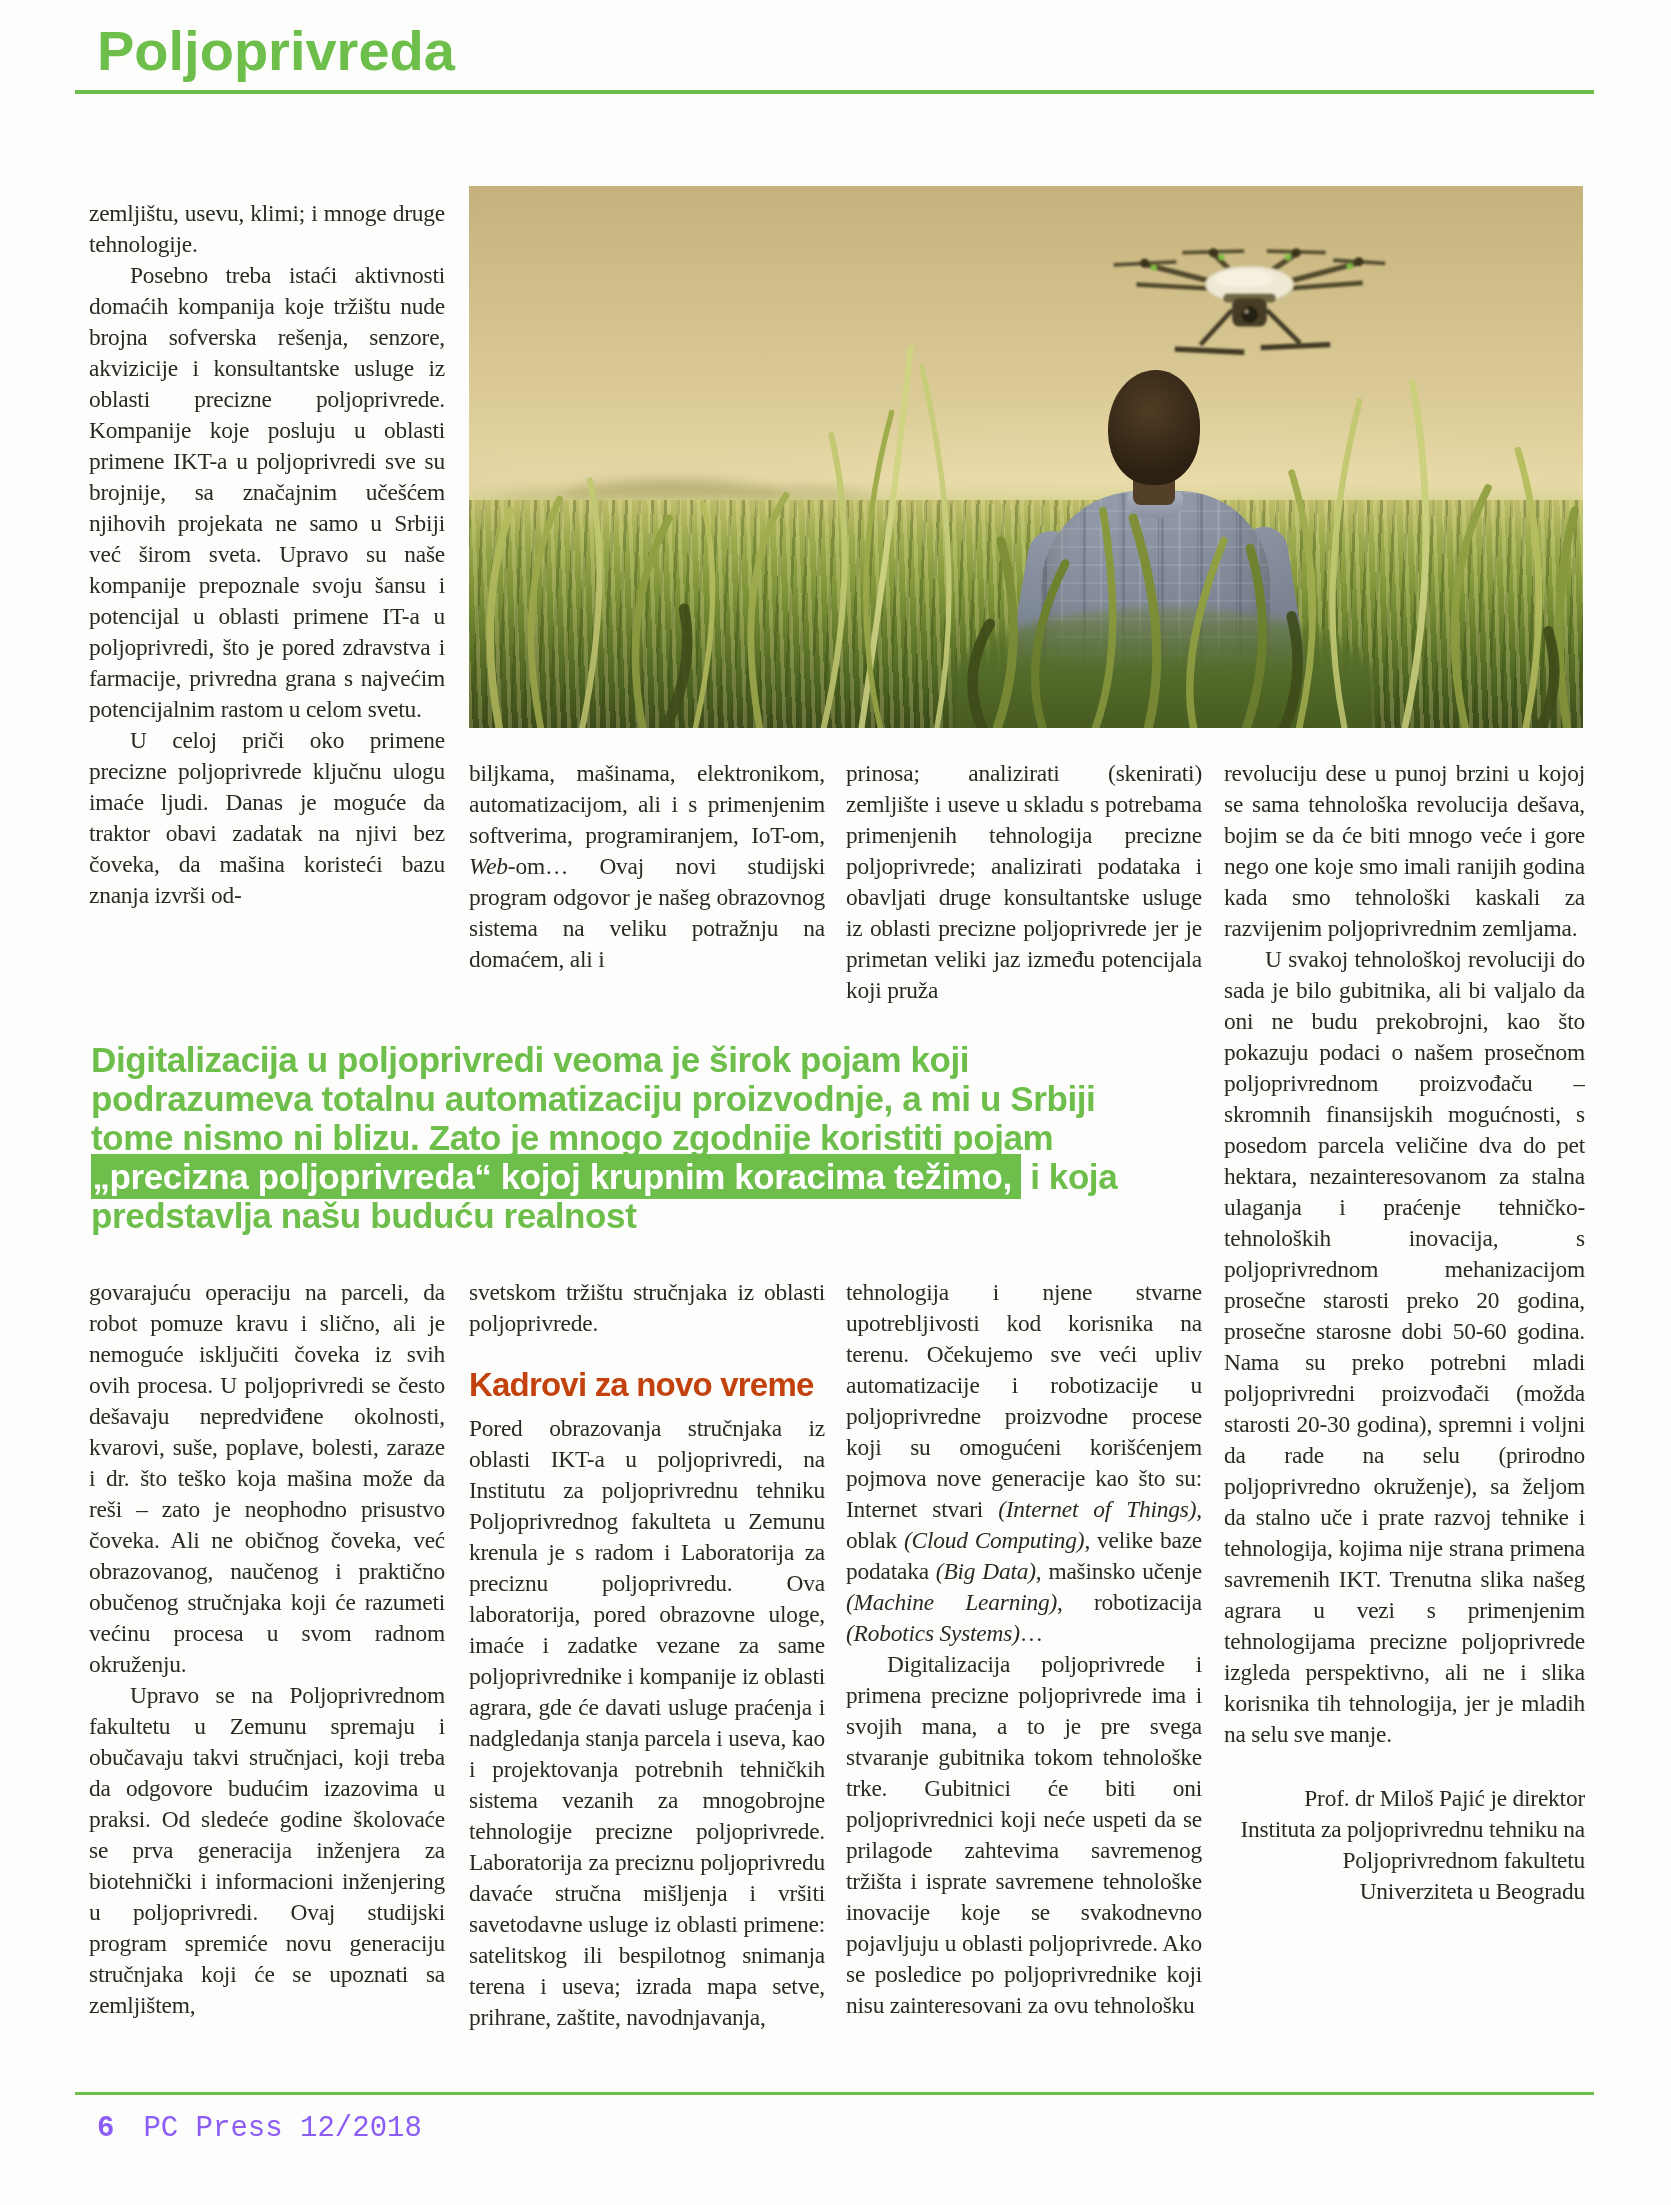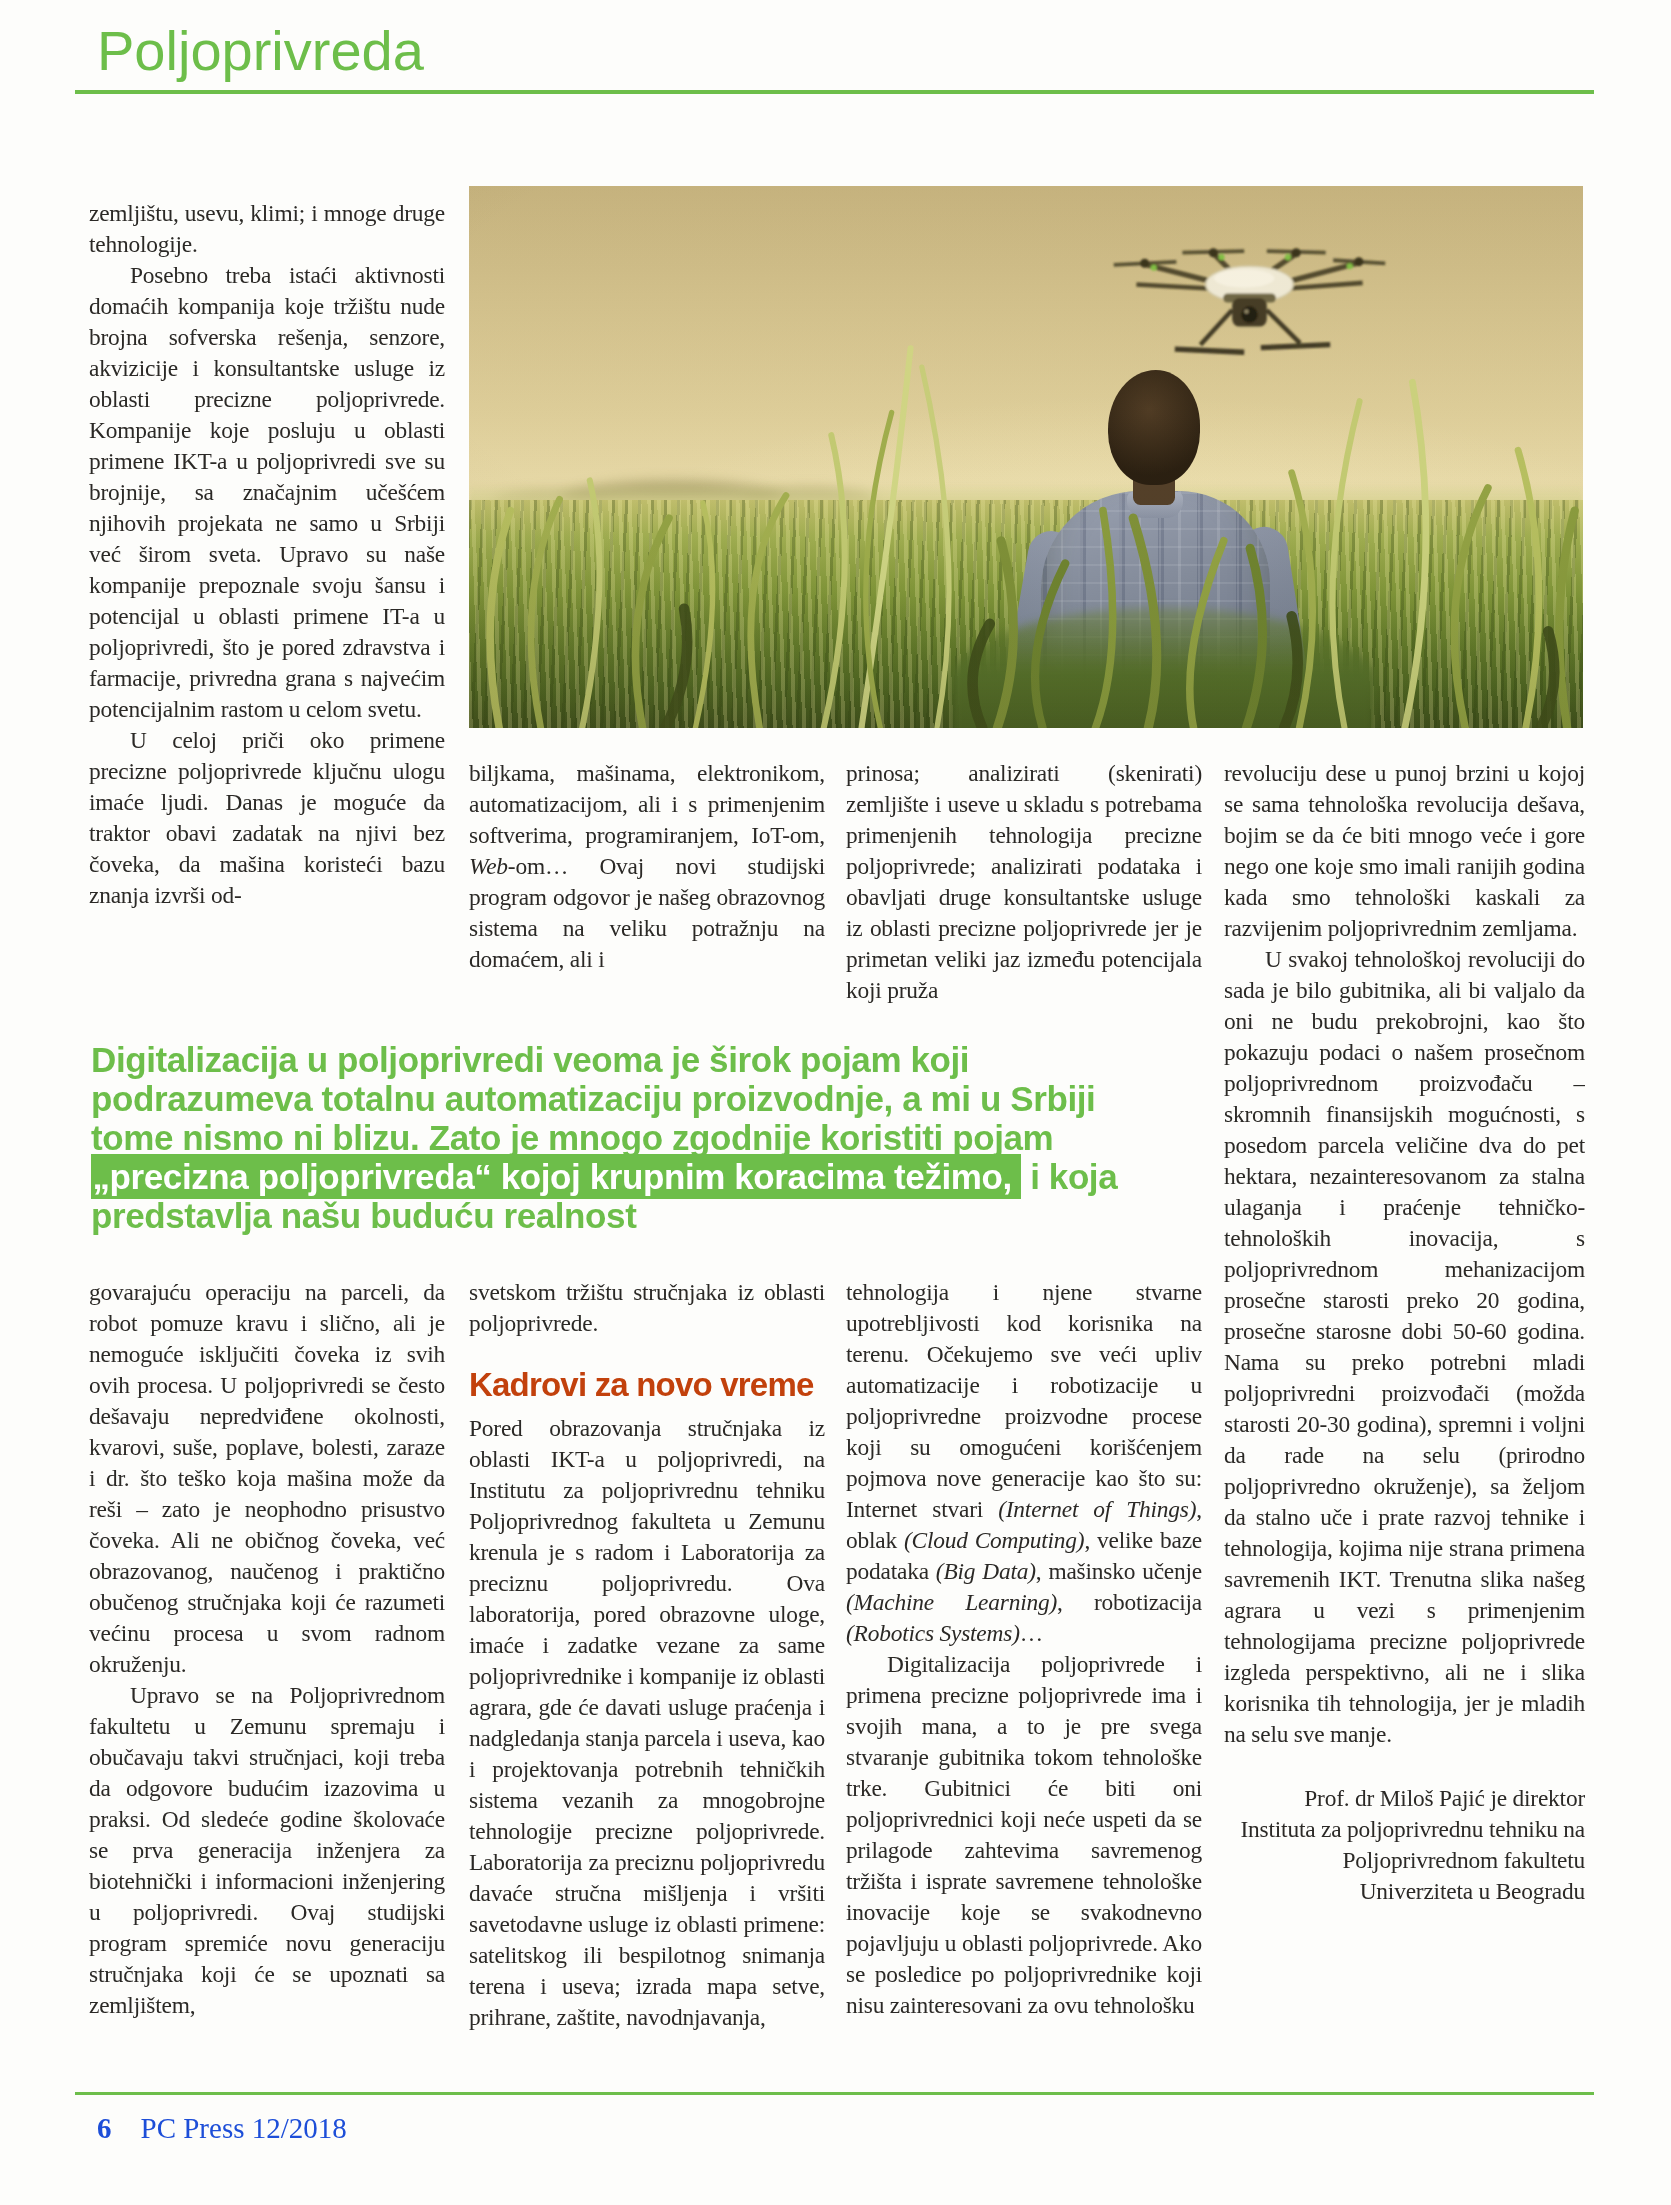--- a/index.html
+++ b/index.html
@@ -10,21 +10,21 @@
   html,body{margin:0;padding:0;background:#e8e8e8;}
   #page{
     position:relative;width:1671px;height:2205px;background:var(--paper);
     font-family:"Liberation Serif","DejaVu Serif",serif;color:var(--ink);
     overflow:hidden;
   }
   
   .masthead-title{
     position:absolute;left:97px;top:21px;margin:0;
     font-family:"Liberation Sans","DejaVu Sans",sans-serif;
-    font-weight:400;font-size:56px;line-height:60px;color:var(--green);
+    font-weight:700;font-size:56px;line-height:60px;color:var(--green);
     letter-spacing:0px;
   }
   .masthead-rule{position:absolute;left:75px;top:90px;width:1519px;height:3.8px;background:var(--green);}
   
   .col{
     position:absolute;width:356px;font-size:23.4px;line-height:31px;
     text-align:justify;hyphens:auto;-webkit-hyphens:auto;overflow:hidden;
     letter-spacing:-0.2px;
   }
   .col p{margin:0;}
@@ -51,22 +51,22 @@
   }
   .pq-hl{
     background:var(--green);color:#fff;
     padding:3px 9px 3px 1.5px;
     -webkit-box-decoration-break:clone;box-decoration-break:clone;
   }
   
   .footer-rule{position:absolute;left:75px;top:2092px;width:1519px;height:3px;background:var(--green);}
   .footer{
     position:absolute;left:97px;top:2112px;
-    font-family:Liberation Serif, serif;
-    font-size:29px;color:#1d4ed8;
+    font-family:Liberation Mono, monospace;
+    font-size:29px;color:#8b5cf6;
   }
   .footer .pagenum{font-weight:700;margin-right:29px;}
   
   .photo{
     position:absolute;left:469px;top:186px;width:1114px;height:542px;overflow:hidden;
     background:#e3d4a2;
   }
   .photo-sky{
     position:absolute;inset:0;
     background:

